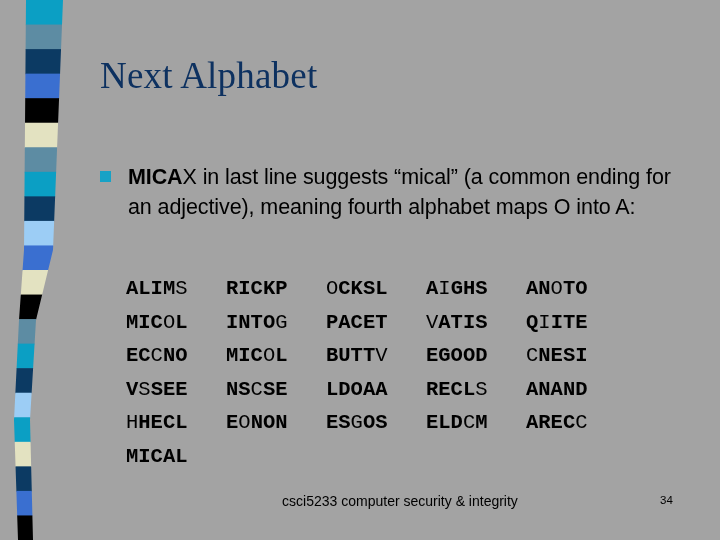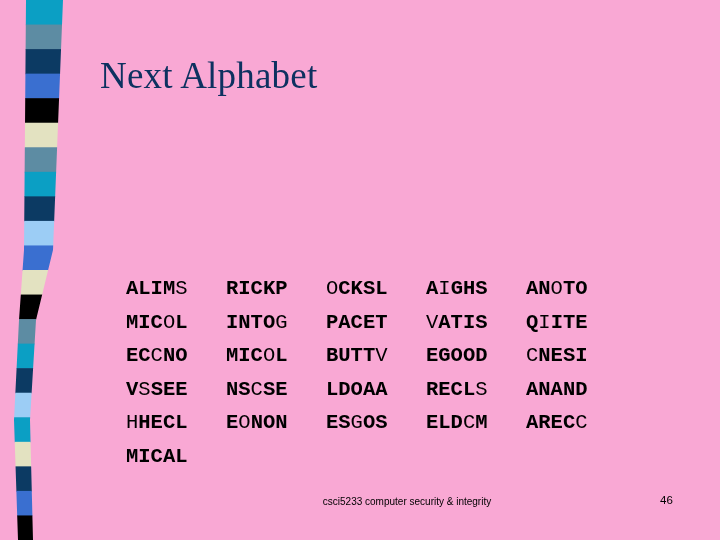--- a/index.html
+++ b/index.html
@@ -13,21 +13,21 @@
     overflow: hidden;
     font-family: "Liberation Sans", sans-serif;
     position: relative;
   }
 
   .slide {
     position: absolute;
     left: 0; top: 0;
     width: 720px;
     height: 540px;
-    background: #f9a8d4;
+    background: #a3a3a3;
   }
 
   
   .stripe-wrap {
     position: absolute;
     left: 0;
     top: 0;
     width: 80px;
     height: 540px;
   }
@@ -86,26 +86,26 @@
     white-space: pre;
   }
   .grid .ln { display: block; height: 33.5px; }
   .grid .col { display: inline-block; width: 100px; }
   .grid .b { font-weight: bold; }
   .grid .r { font-weight: normal; }
 
   
   .footer-center {
     position: absolute;
-    left: 252px;
+    left: 245px;
     top: 494px;
     width: 310px;
     text-align: center;
     font-family: "Liberation Sans", sans-serif;
-    font-size: 10px;
+    font-size: 14px;
     line-height: 15px;
     color: #000000;
   }
   .footer-page {
     position: absolute;
     left: 660px;
     top: 494px;
     width: 40px;
     text-align: left;
     font-family: "Liberation Sans", sans-serif;
@@ -147,19 +147,23 @@
           <rect x="0" y="441.82" width="80" height="25.15" fill="#e3e2c1"></rect>
           <rect x="0" y="466.36" width="80" height="25.15" fill="#0c3a63"></rect>
           <rect x="0" y="490.91" width="80" height="25.15" fill="#3a6fd0"></rect>
           <rect x="0" y="515.45" width="80" height="25.15" fill="#000000"></rect>
         </g>
     </svg>
   </div>
 
   <div class="title">Next Alphabet</div>
 
+  <div class="bullet-row">
+    <div class="bullet-marker"></div>
+    <div class="bullet-text"><b>MICA</b><span>X in last line suggests “mical” (a common ending for an adjective), meaning fourth alphabet maps O into A:</span></div>
+  </div>
 
   <div class="grid"><span class="ln"><span class="col"><span class="b">ALIM</span><span class="r">S</span></span><span class="col"><span class="b">RICKP</span></span><span class="col"><span class="r">O</span><span class="b">CKSL</span></span><span class="col"><span class="b">A</span><span class="r">I</span><span class="b">GHS</span></span><span class="col"><span class="b">AN</span><span class="r">O</span><span class="b">TO</span></span></span><span class="ln"><span class="col"><span class="b">MIC</span><span class="r">O</span><span class="b">L</span></span><span class="col"><span class="b">INTO</span><span class="r">G</span></span><span class="col"><span class="b">PACET</span></span><span class="col"><span class="r">V</span><span class="b">ATIS</span></span><span class="col"><span class="b">Q</span><span class="r">I</span><span class="b">ITE</span></span></span><span class="ln"><span class="col"><span class="b">EC</span><span class="r">C</span><span class="b">NO</span></span><span class="col"><span class="b">MIC</span><span class="r">O</span><span class="b">L</span></span><span class="col"><span class="b">BUTT</span><span class="r">V</span></span><span class="col"><span class="b">EGOOD</span></span><span class="col"><span class="r">C</span><span class="b">NESI</span></span></span><span class="ln"><span class="col"><span class="b">V</span><span class="r">S</span><span class="b">SEE</span></span><span class="col"><span class="b">NS</span><span class="r">C</span><span class="b">SE</span></span><span class="col"><span class="b">LDOAA</span></span><span class="col"><span class="b">RECL</span><span class="r">S</span></span><span class="col"><span class="b">ANAND</span></span></span><span class="ln"><span class="col"><span class="r">H</span><span class="b">HECL</span></span><span class="col"><span class="b">E</span><span class="r">O</span><span class="b">NON</span></span><span class="col"><span class="b">ES</span><span class="r">G</span><span class="b">OS</span></span><span class="col"><span class="b">ELD</span><span class="r">C</span><span class="b">M</span></span><span class="col"><span class="b">AREC</span><span class="r">C</span></span></span><span class="ln"><span class="col"><span class="b">MICAL</span></span></span></div>
 
   <div class="footer-center">csci5233 computer security &amp; integrity</div>
-  <div class="footer-page">46</div>
+  <div class="footer-page">34</div>
 
 </div>
 
 </body></html>

